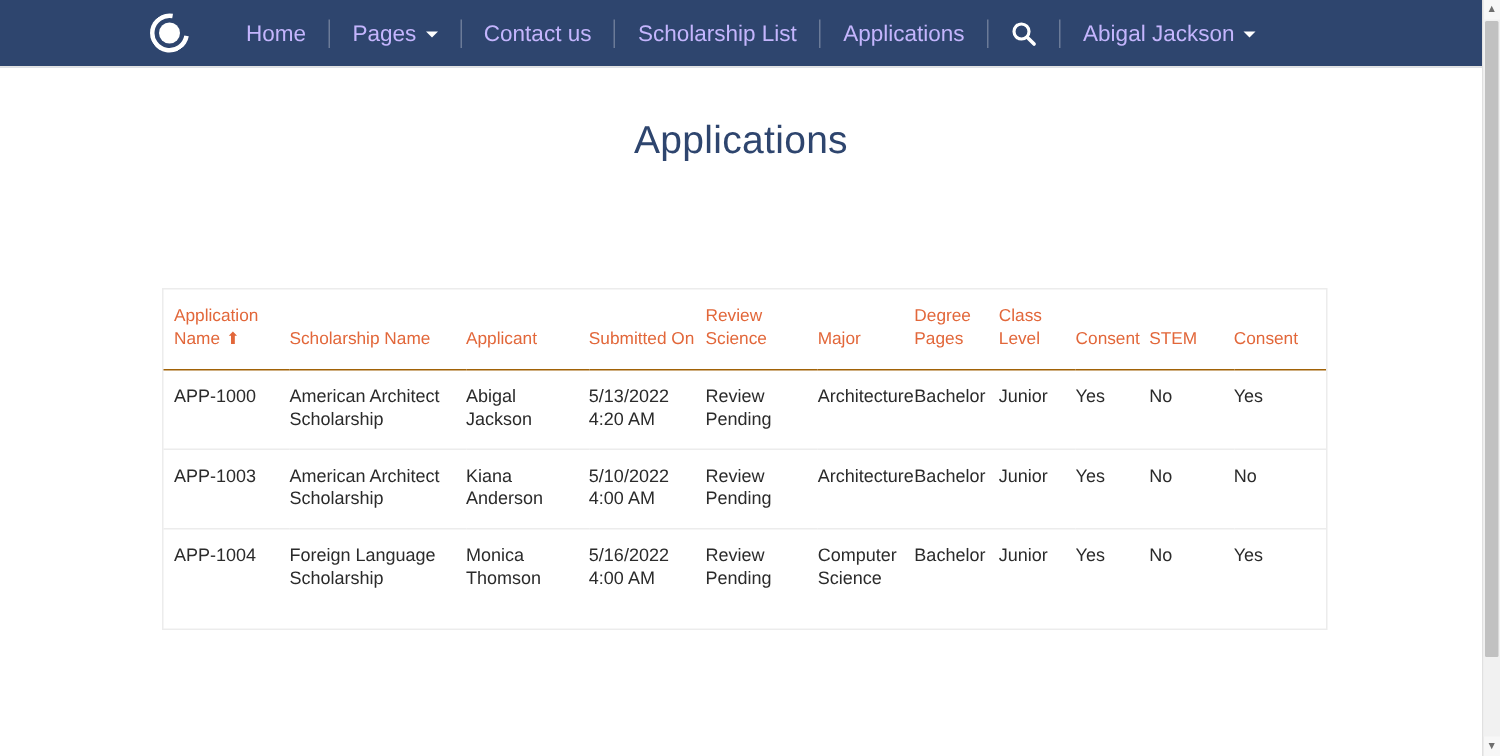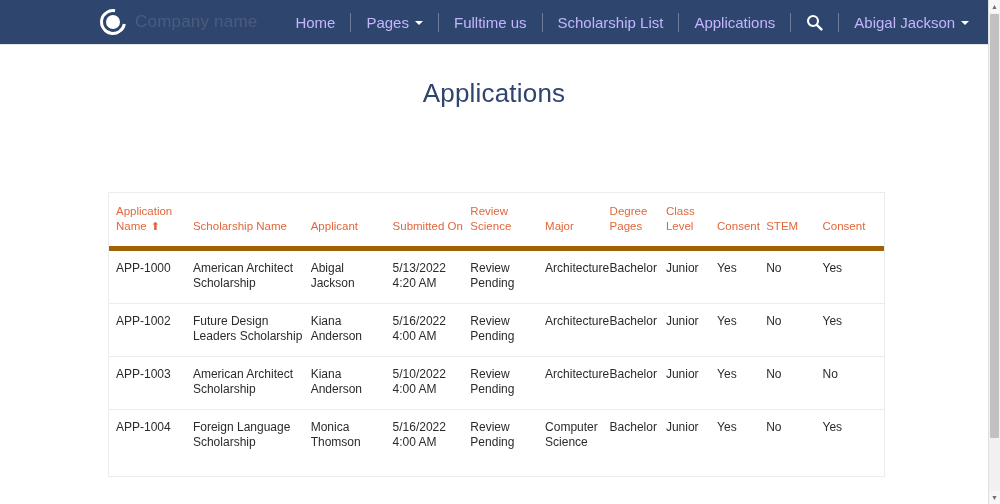--- a/index.html
+++ b/index.html
@@ -133,21 +133,21 @@
     table-layout: fixed;
   }
   table.data th {
     color: #e2673a;
     font-size: 11.5px;
     font-weight: 400;
     text-align: left;
     vertical-align: bottom;
     padding: 11px 4px 12px 0;
     line-height: 15px;
-    border-bottom: 5px solid #a16207;
+    border-bottom: 1px solid #a16207;
     cursor: pointer;
   }
   table.data th:first-child { padding-left: 7px; }
   table.data td {
     color: #2b2b2b;
     font-size: 12px;
     font-weight: 400;
     text-align: left;
     vertical-align: top;
     padding: 10px 4px 12px 0;
@@ -220,35 +220,34 @@
 
 <div class="page">
 
   <div class="navbar">
 
     <div class="nav-brand">
       <span class="logo-mark">
         <span class="ring"></span>
         <span class="dot"></span>
       </span>
-      <span class="brand-text">Company name</span>
     </div>
 
     <div class="nav-links">
 
       <a class="nav-item">Home</a>
       <span class="nav-sep"></span>
 
       <a class="nav-item">
         <span>Pages</span>
         <span class="caret"></span>
       </a>
       <span class="nav-sep"></span>
 
-      <a class="nav-item">Fulltime us</a>
+      <a class="nav-item">Contact us</a>
       <span class="nav-sep"></span>
 
       <a class="nav-item">Scholarship List</a>
       <span class="nav-sep"></span>
 
       <a class="nav-item">Applications</a>
       <span class="nav-sep"></span>
 
       <span class="search-icon-wrap">
         <svg width="17" height="17" viewBox="0 0 17 17" aria-hidden="true">
@@ -309,33 +308,20 @@
             <td>5/13/2022 4:20 AM</td>
             <td>Review Pending</td>
             <td>Architecture</td>
             <td>Bachelor</td>
             <td>Junior</td>
             <td>Yes</td>
             <td>No</td>
             <td>Yes</td>
           </tr>
           <tr>
-            <td>APP-1002</td>
-            <td>Future Design Leaders Scholarship</td>
-            <td>Kiana Anderson</td>
-            <td>5/16/2022 4:00 AM</td>
-            <td>Review Pending</td>
-            <td>Architecture</td>
-            <td>Bachelor</td>
-            <td>Junior</td>
-            <td>Yes</td>
-            <td>No</td>
-            <td>Yes</td>
-          </tr>
-          <tr>
             <td>APP-1003</td>
             <td>American Architect Scholarship</td>
             <td>Kiana Anderson</td>
             <td>5/10/2022 4:00 AM</td>
             <td>Review Pending</td>
             <td>Architecture</td>
             <td>Bachelor</td>
             <td>Junior</td>
             <td>Yes</td>
             <td>No</td>

